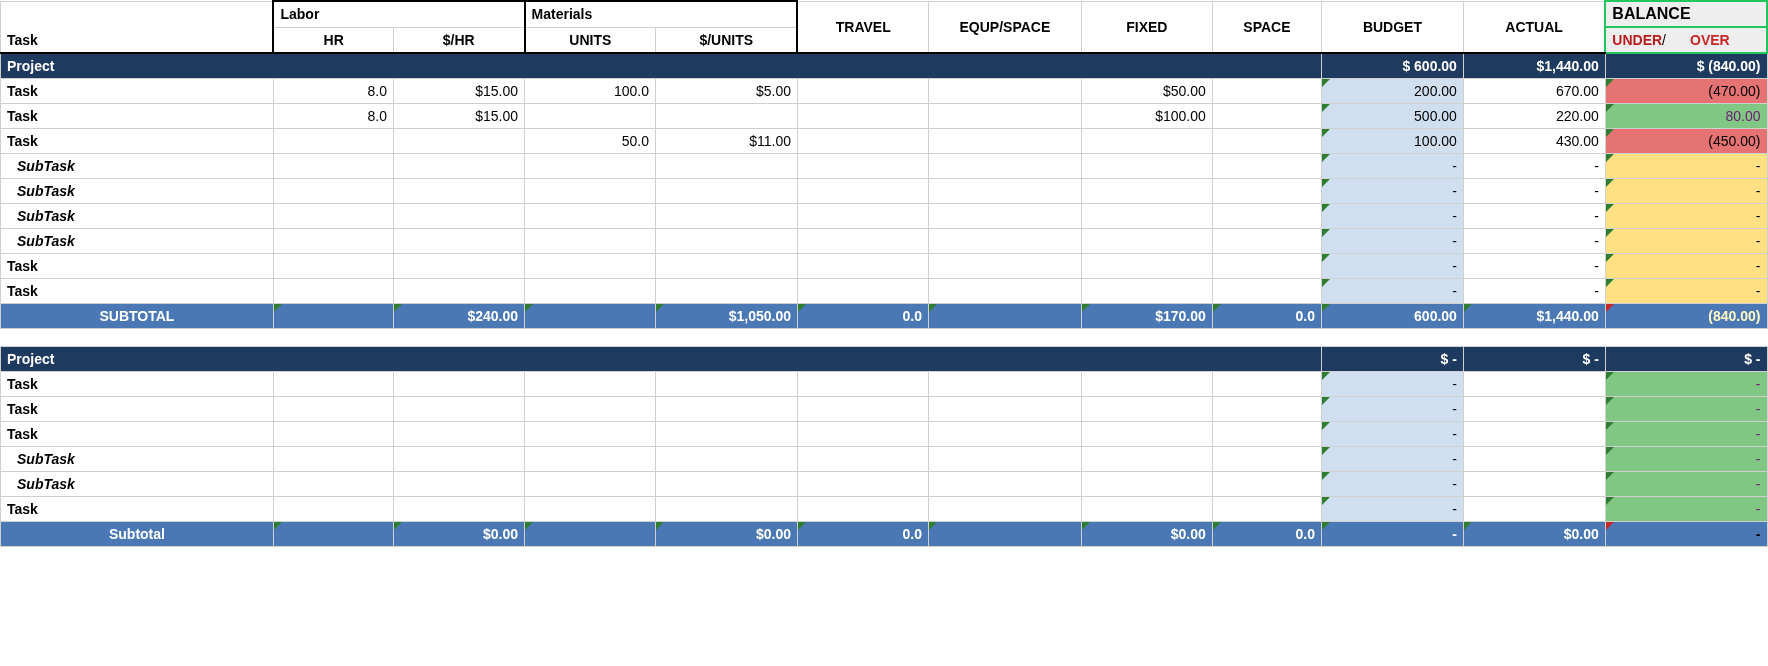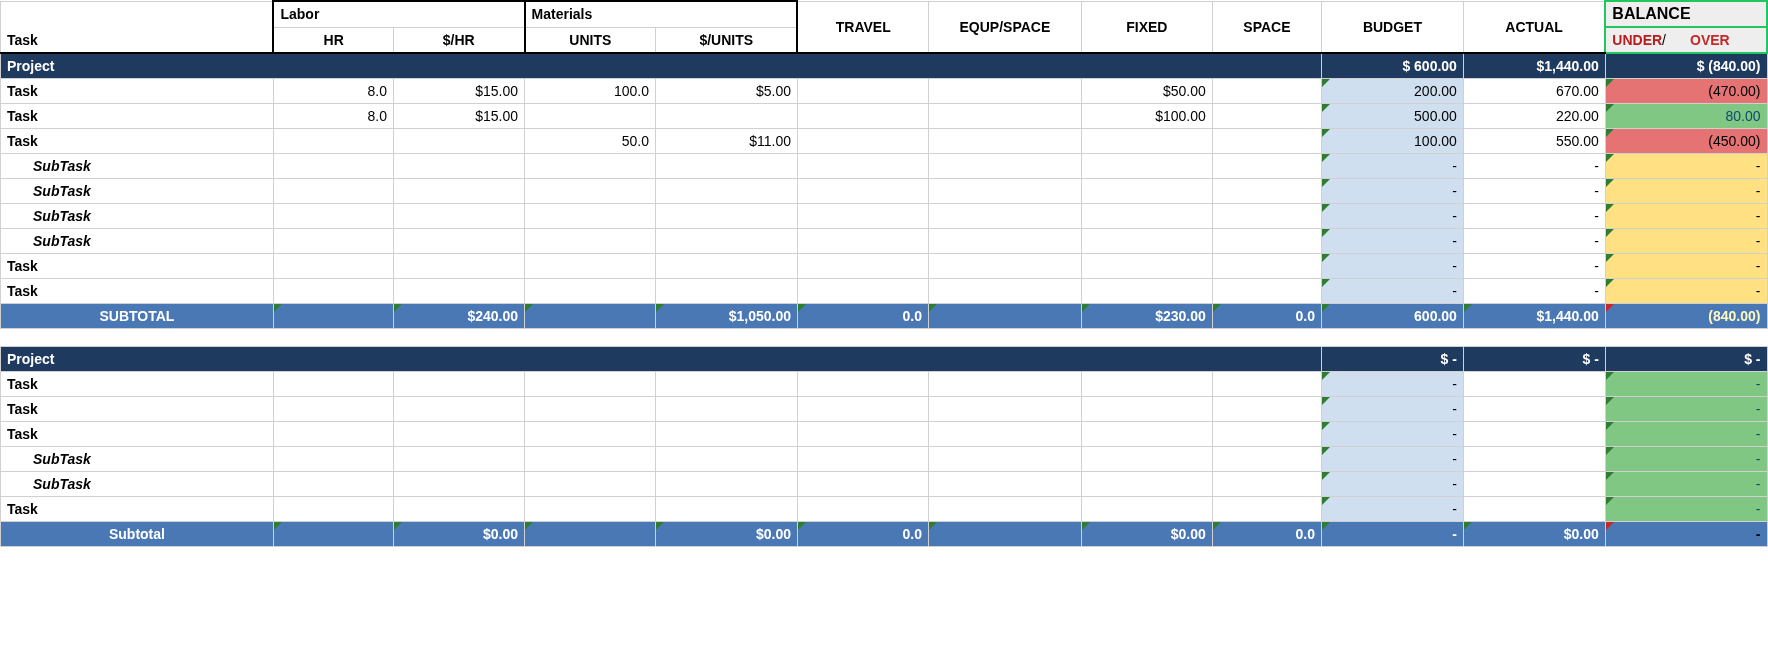--- a/index.html
+++ b/index.html
@@ -5,26 +5,26 @@
 * { box-sizing: border-box; }
 body { margin:0; font-family: Arial, Helvetica, sans-serif; font-size:14px; background:#fff; }
 table { border-collapse:collapse; width:1768px; table-layout:fixed; }
 td, th { border:1px solid #d0d0d0; padding:3px 6px; height:24px; line-height:18px; white-space:nowrap; overflow:hidden; }
 .hdr-group { font-weight:bold; text-align:left; border-top:2px solid #000; border-bottom:none;margin-left:43px; }
 .hdr-sub   { font-weight:bold; text-align:center; border-bottom:2px solid #000; }
 .hdr-left  { font-weight:bold; text-align:left;   border-bottom:2px solid #000; vertical-align:bottom; }
 .bal-label { text-align:left; border:2px solid #22c55e; }
 .bal-title { font-weight:bold; font-size:16px; background:#eee; }
 .c-task   { font-weight:bold; }
-.c-sub    { font-weight:bold; font-style:italic; padding-left:32px; }
+.c-sub    { font-weight:bold; font-style:italic; padding-left:16px; }
 .r-project td { background:#1f3a5f; color:#fff; font-weight:bold; }
 .r-subtotal td { background:#4a78b5; color:#fff; font-weight:bold;margin-left:20px; }
 .budget { background:#cfdff0; }
 .bal-red    { background:#e57373; color:#000; }
-.bal-green  { background:#81c784; color:#0c4a6e; }
+.bal-green  { background:#81c784; color:#701a75; }
 .bal-yellow { background:#ffe082; color:#000; }
 .num { text-align:right; }
 .u-green { color:#b91c1c; font-weight:bold; }
 .u-red   { color:#c62828; font-weight:bold;margin-left:24px; }
 .spacer td { border:none; height:18px; }
 .tri { position:relative; }
 .tri::before { content:""; position:absolute; top:0; left:0; border-top:8px solid #2e7d32; border-right:8px solid transparent; }
 .tri-red::before { border-top-color:#c62828; }
 </style>
 </head>
@@ -110,21 +110,21 @@
         <td class="c-task">Task</td>
         <td class="num"></td>
         <td class="num"></td>
         <td class="num">50.0</td>
         <td class="num">$11.00</td>
         <td class="num"></td>
         <td class="num"></td>
         <td class="num"></td>
         <td class="num"></td>
         <td class="num budget tri">100.00</td>
-        <td class="num">550.00</td>
+        <td class="num">430.00</td>
         <td class="num tri bal-red">(450.00)</td>
       </tr>
       <tr>
         <td class="c-sub">SubTask</td>
         <td class="num"></td>
         <td class="num"></td>
         <td class="num"></td>
         <td class="num"></td>
         <td class="num"></td>
         <td class="num"></td>
@@ -208,21 +208,21 @@
 
 <tbody>
       <tr class="r-subtotal">
   <td style="text-align:center">SUBTOTAL</td>
   <td class="tri"></td>
   <td class="num tri">$240.00</td>
   <td class="tri"></td>
   <td class="num tri">$1,050.00</td>
   <td class="num tri">0.0</td>
   <td class="tri"></td>
-  <td class="num tri">$230.00</td>
+  <td class="num tri">$170.00</td>
   <td class="num tri">0.0</td>
   <td class="num tri">600.00</td>
   <td class="num tri">$1,440.00</td>
   <td class="num tri tri-red" style="color:#fef9c3">(840.00)</td>
 </tr>
 
 <tr class="spacer">
         <td colspan="12"></td>
       </tr>
 

